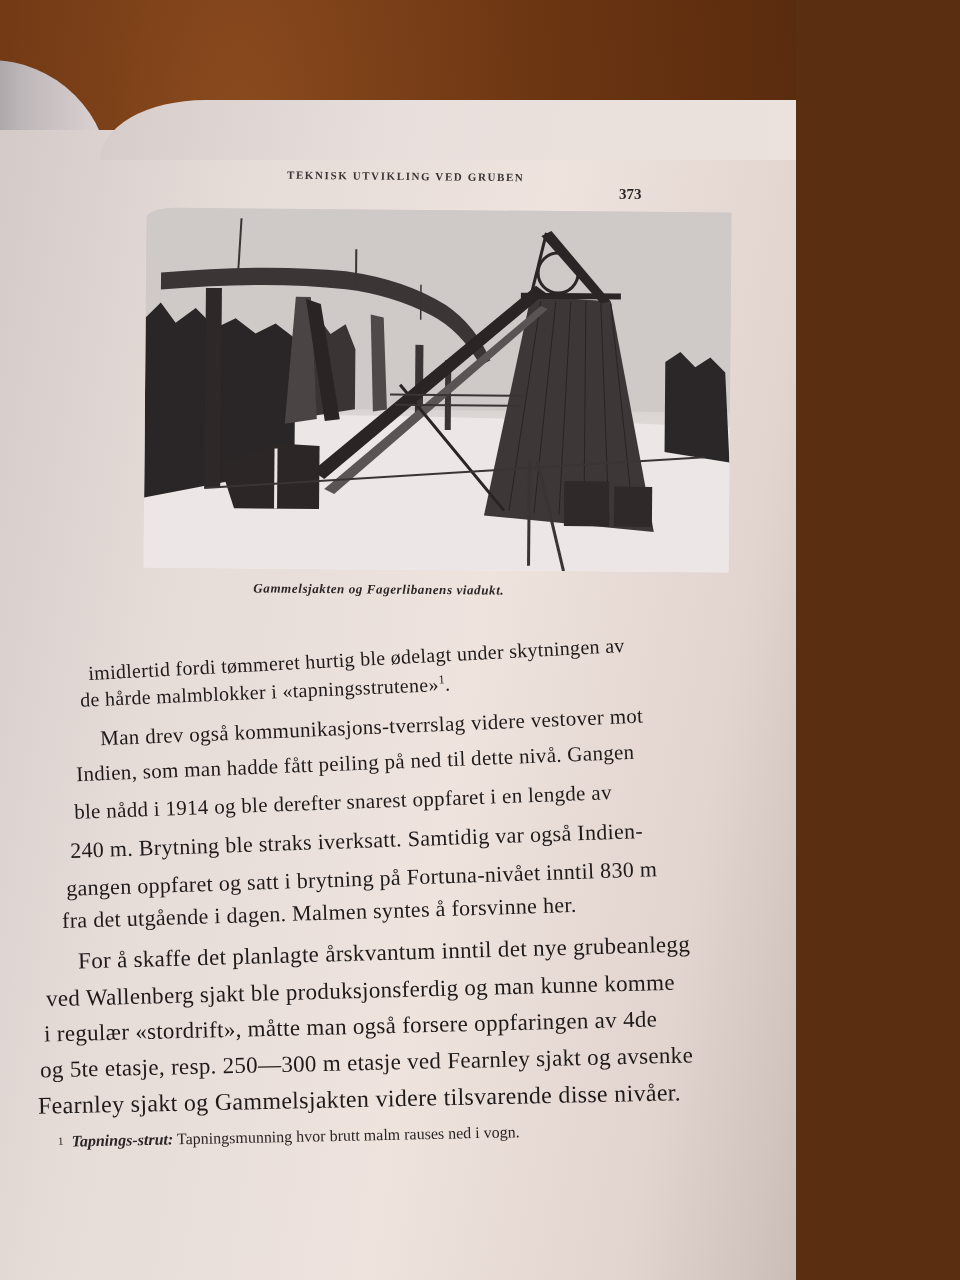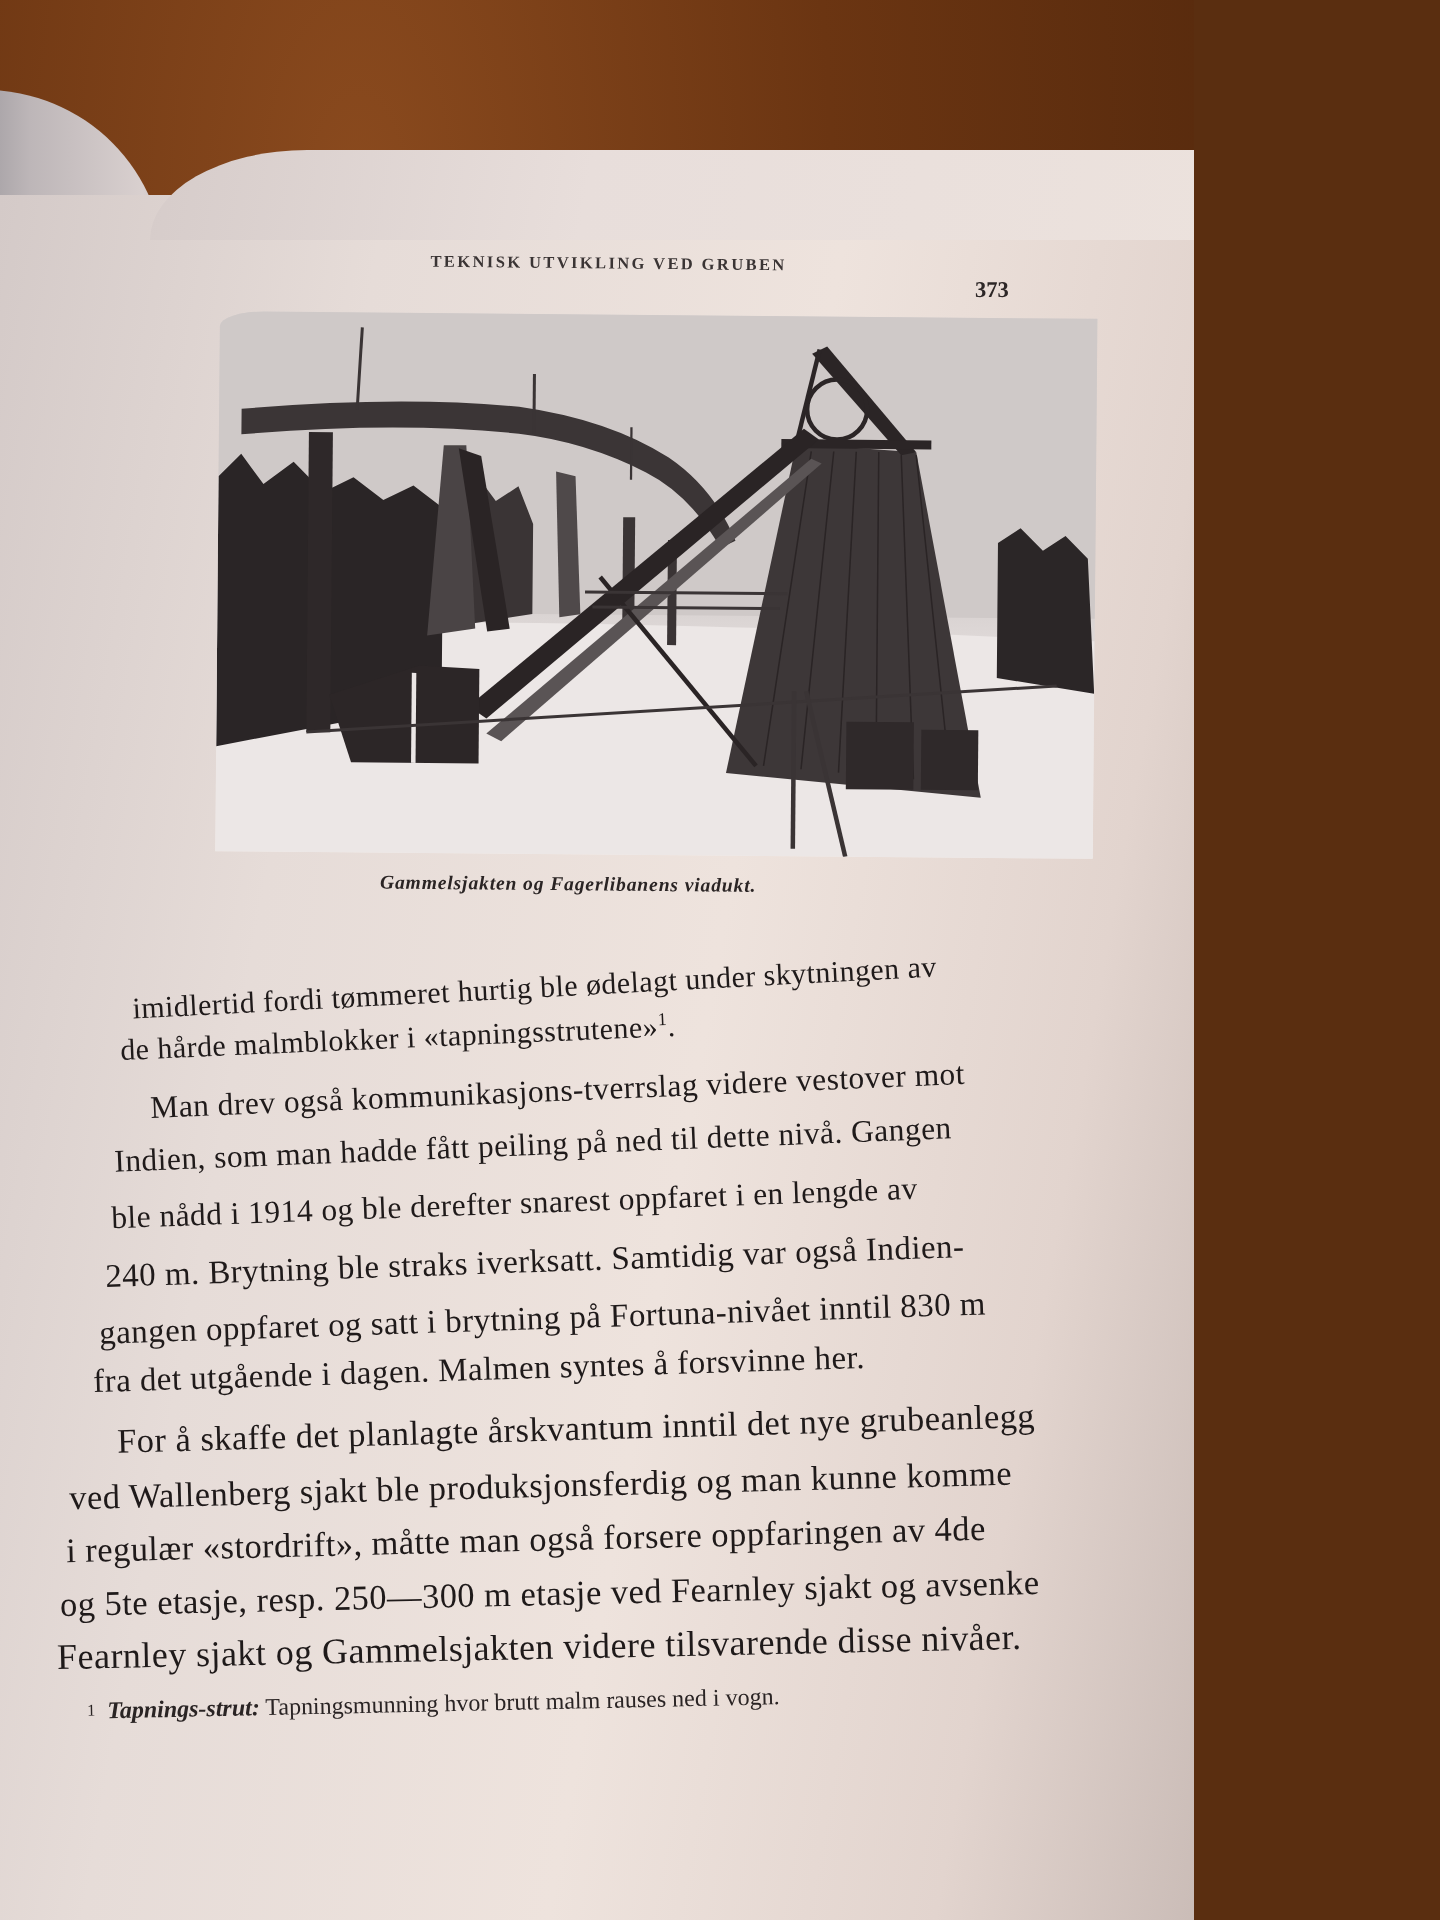--- a/index.html
+++ b/index.html
@@ -64,21 +64,21 @@
       font-family: "Liberation Serif", serif;
       font-size: 11px;
       letter-spacing: 1.6px;
       color: #3a3434;
       transform: rotate(0.6deg);
       text-transform: uppercase;
       font-weight: bold;
     }
     .page-number {
       position: absolute;
-      left: 650px; top: 186px;
+      left: 619px; top: 186px;
       font-family: "Liberation Serif", serif;
       font-size: 15px;
       color: #2d2727;
       font-weight: bold;
     }
     
     .figure {
       position: absolute;
       left: 145px; top: 210px;
       width: 585px; height: 375px;

